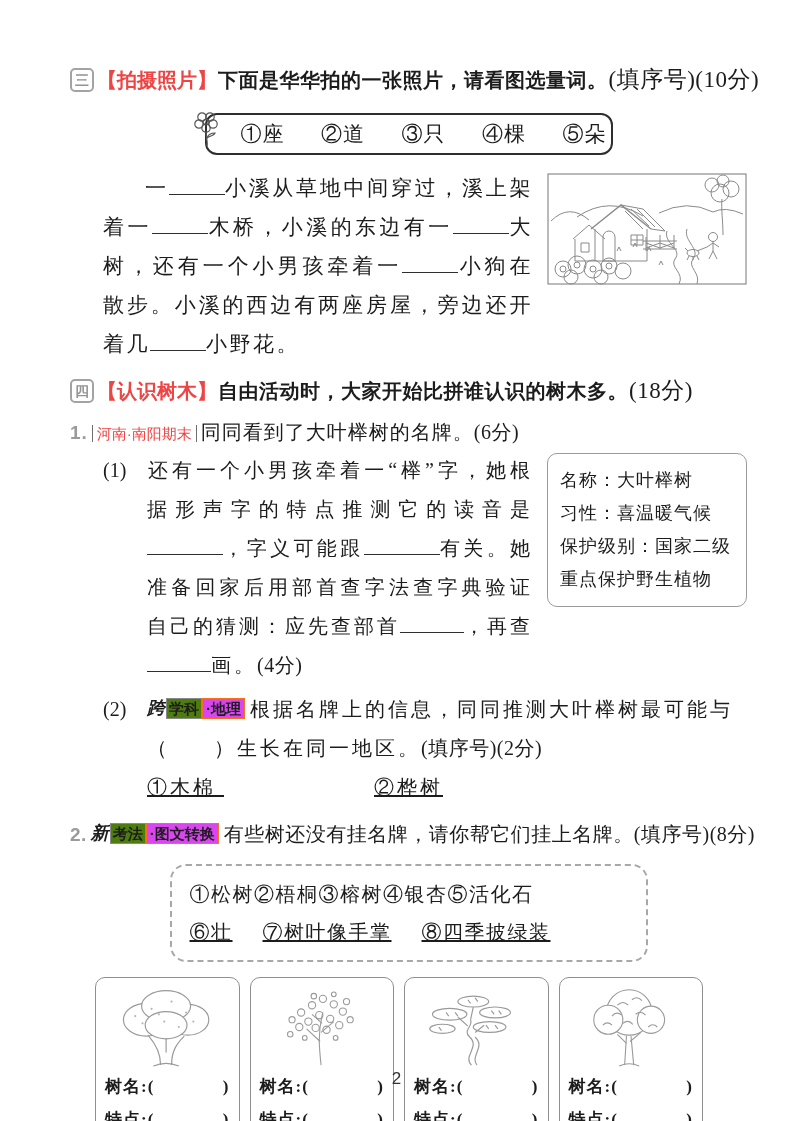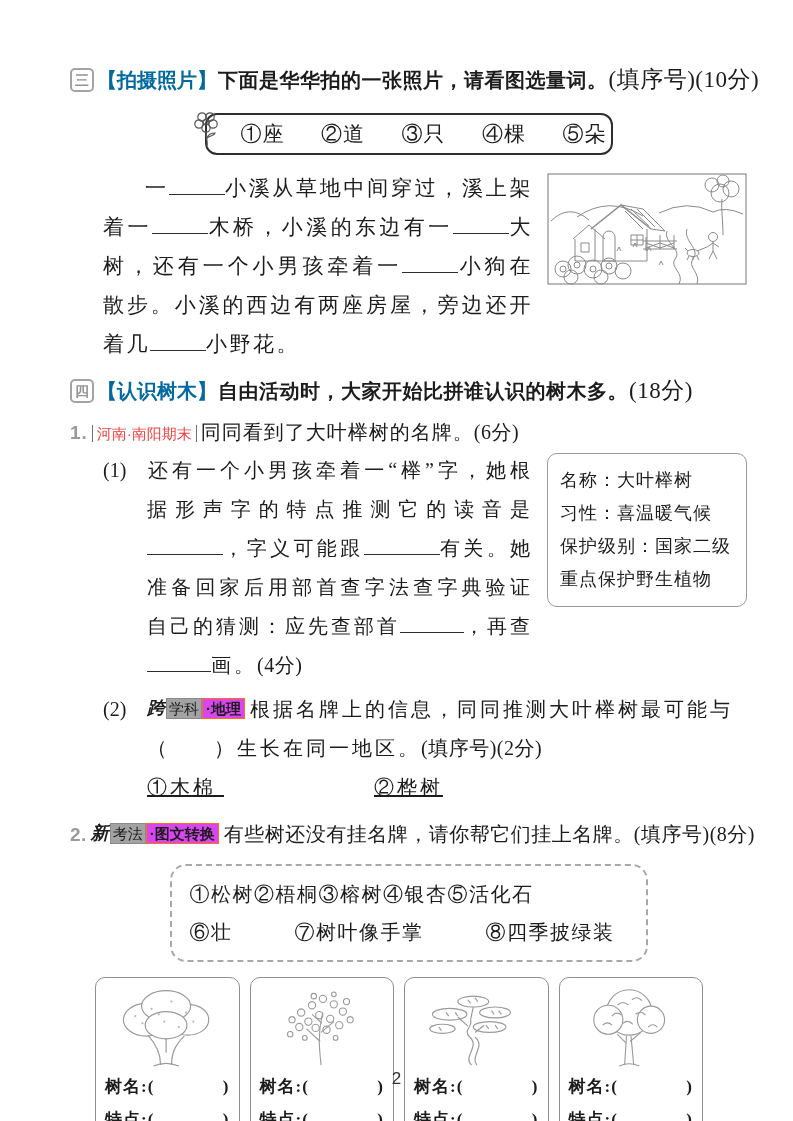--- a/index.html
+++ b/index.html
@@ -7,21 +7,21 @@
     width:793px;height:1121px;box-sizing:border-box;position:relative;
     padding:64px 46px 0 70px;background:#fff;color:#1c1c1c;
     font-family:"Liberation Serif",serif;overflow:hidden;
   }
   
   .sec-head{display:flex;align-items:center;gap:1px;font-size:20px;line-height:32px;white-space:nowrap;}
   .sec-marker{
     flex:0 0 auto;border:2px solid #a3a3a3;color:#949494;border-radius:5px;
     font:bold 14px/16px "Liberation Sans",sans-serif;padding:2px 3px;margin-right:2px;
   }
-  .sec-tag{color:#0369a1;font-weight:bold;font-family:"Liberation Sans",sans-serif;}
+  .sec-tag{color:#ef4444;font-weight:bold;font-family:"Liberation Sans",sans-serif;}
   .sec-title{font-weight:bold;font-family:"Liberation Sans",sans-serif;letter-spacing:.5px;}
   .sec-score{font-weight:normal;font-size:23px;letter-spacing:.5px;}
   
   .measure-box{
     position:relative;width:408px;margin:17px auto 0;box-sizing:border-box;
     border:2px solid #2e2e2e;border-radius:12px;padding:5px 4px 5px 34px;
     display:flex;justify-content:space-between;font-size:21px;letter-spacing:1px;
   }
   .measure-box .flower{position:absolute;left:-14px;top:-4px;}
   
@@ -33,42 +33,42 @@
   .bl-56{width:56px;} .bl-64{width:64px;} .bl-76{width:76px;}
   
   .q-line{margin-top:9px;font-size:20px;line-height:33px;letter-spacing:1px;white-space:nowrap;}
   .q-num{color:#9a9a9a;font:bold 19px "Liberation Sans",sans-serif;margin-right:4px;}
   .src-tag{
     font:15px/20px "Liberation Sans",sans-serif;color:#ef4444;letter-spacing:0;
     border-left:1px solid #6f6f6f;border-right:1px solid #6f6f6f;padding:0 4px;margin-right:4px;
   }
   .badge{font-family:"Liberation Sans",sans-serif;font-size:15px;letter-spacing:0;white-space:nowrap;margin-right:5px;vertical-align:2px;}
   .badge .b-pre{font-weight:bold;font-style:italic;font-size:18px;margin-right:1px;}
-  .badge .b-mid{font-weight:normal;border:1px solid #8a8a8a;padding:1px 2px;background:#a3a3a3;}
+  .badge .b-mid{font-weight:bold;border:1px solid #8a8a8a;padding:1px 2px;background:#4d7c0f;}
   .badge .b-suf{font-weight:bold;background:#d946ef;border:1px solid #f97316;padding:1px 3px;}
   
   .sub-block{margin:2px 0 0 33px;font-size:20px;line-height:39px;letter-spacing:3px;text-align:justify;}
   .sub-block .hang{padding-left:44px;}
   .sub-label{display:inline-block;width:44px;margin-left:-44px;letter-spacing:0;}
   .nameplate{
     float:right;width:200px;box-sizing:border-box;margin:2px 0 8px 14px;
     border:1.5px solid #9b9b9b;border-radius:10px;padding:10px 12px;
     font-size:18px;line-height:33px;letter-spacing:1px;font-weight:500;text-align:left;
   }
   .score-inline{letter-spacing:.5px;}
   .opts-inline{margin-top:0;text-decoration:underline;}
   .opts-inline .opt2{margin-left:150px;}
   
   .dashed-box{
     width:478px;box-sizing:border-box;margin:13px auto 0;
     border:2px dashed #a8a8a8;border-radius:16px;padding:9px 18px;
     font-size:20px;line-height:38px;letter-spacing:1.5px;
   }
   .dash-row1{display:flex;}
-  .dash-row2{display:flex;gap:62px;}
+  .dash-row2{display:flex;gap:30px;text-decoration:underline;}
   
   .cards{display:flex;gap:10px;margin:15px 0 0 25px;width:608px;}
   .card{
     flex:1;border:1.5px solid #8f8f8f;border-radius:10px;box-sizing:border-box;
     height:168px;padding:6px 9px 8px;display:flex;flex-direction:column;
   }
   .tree-wrap{height:86px;display:flex;align-items:center;justify-content:center;}
   .card-line{display:flex;justify-content:space-between;align-items:baseline;
     font-size:17px;font-weight:bold;line-height:33px;letter-spacing:1px;}
   

